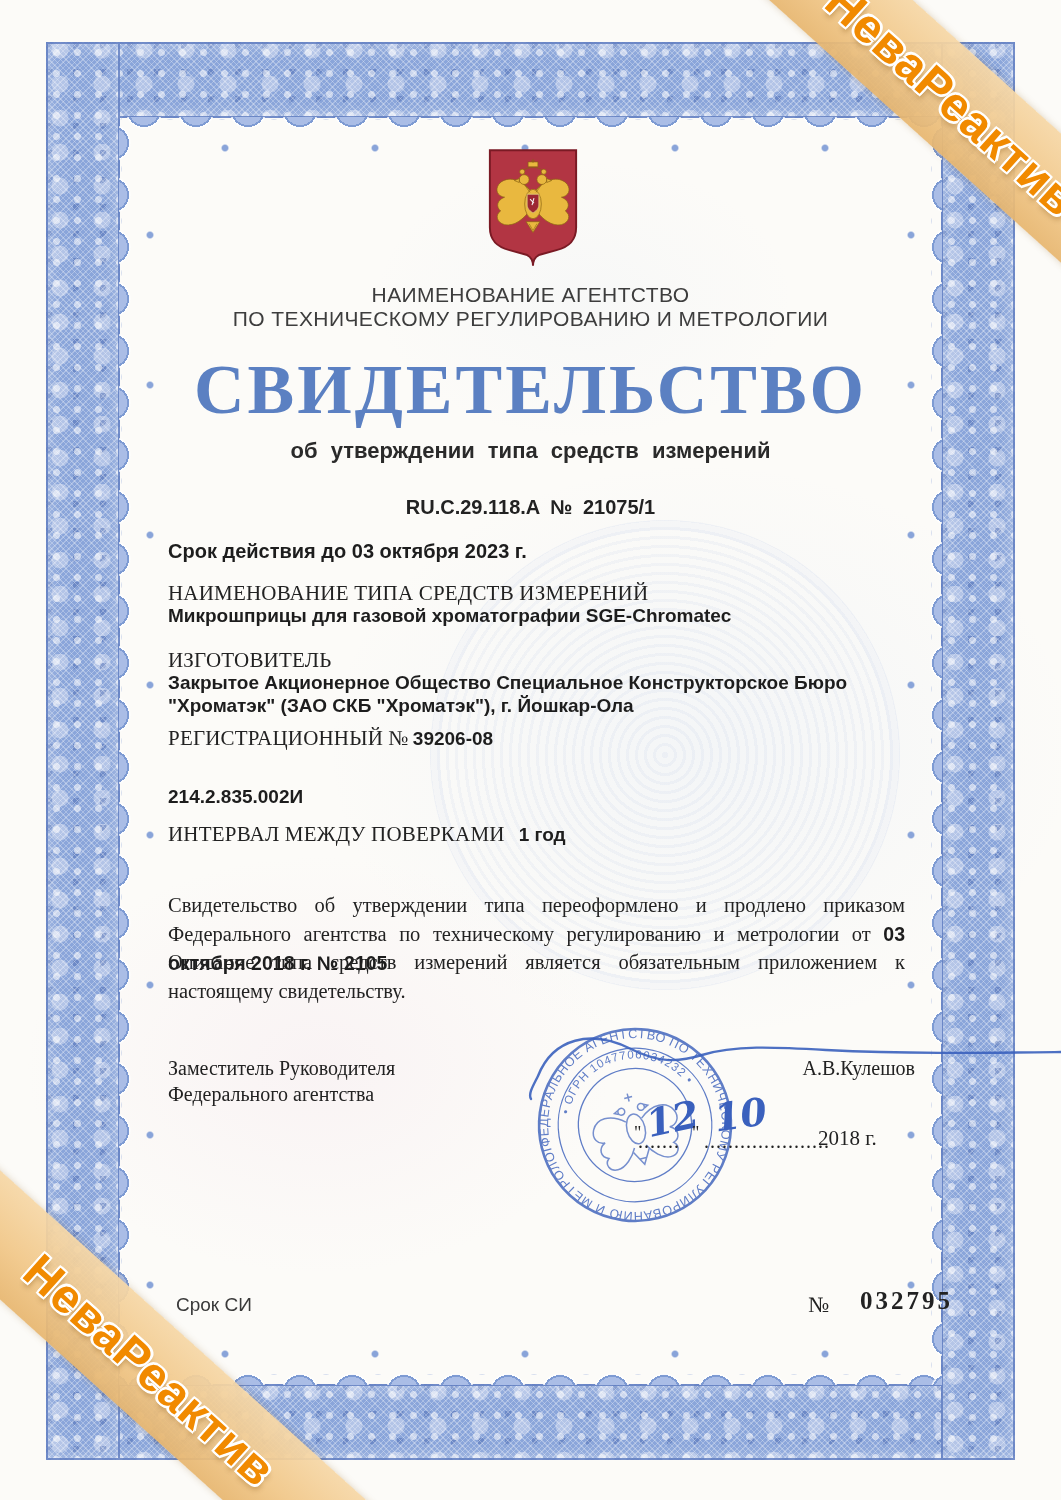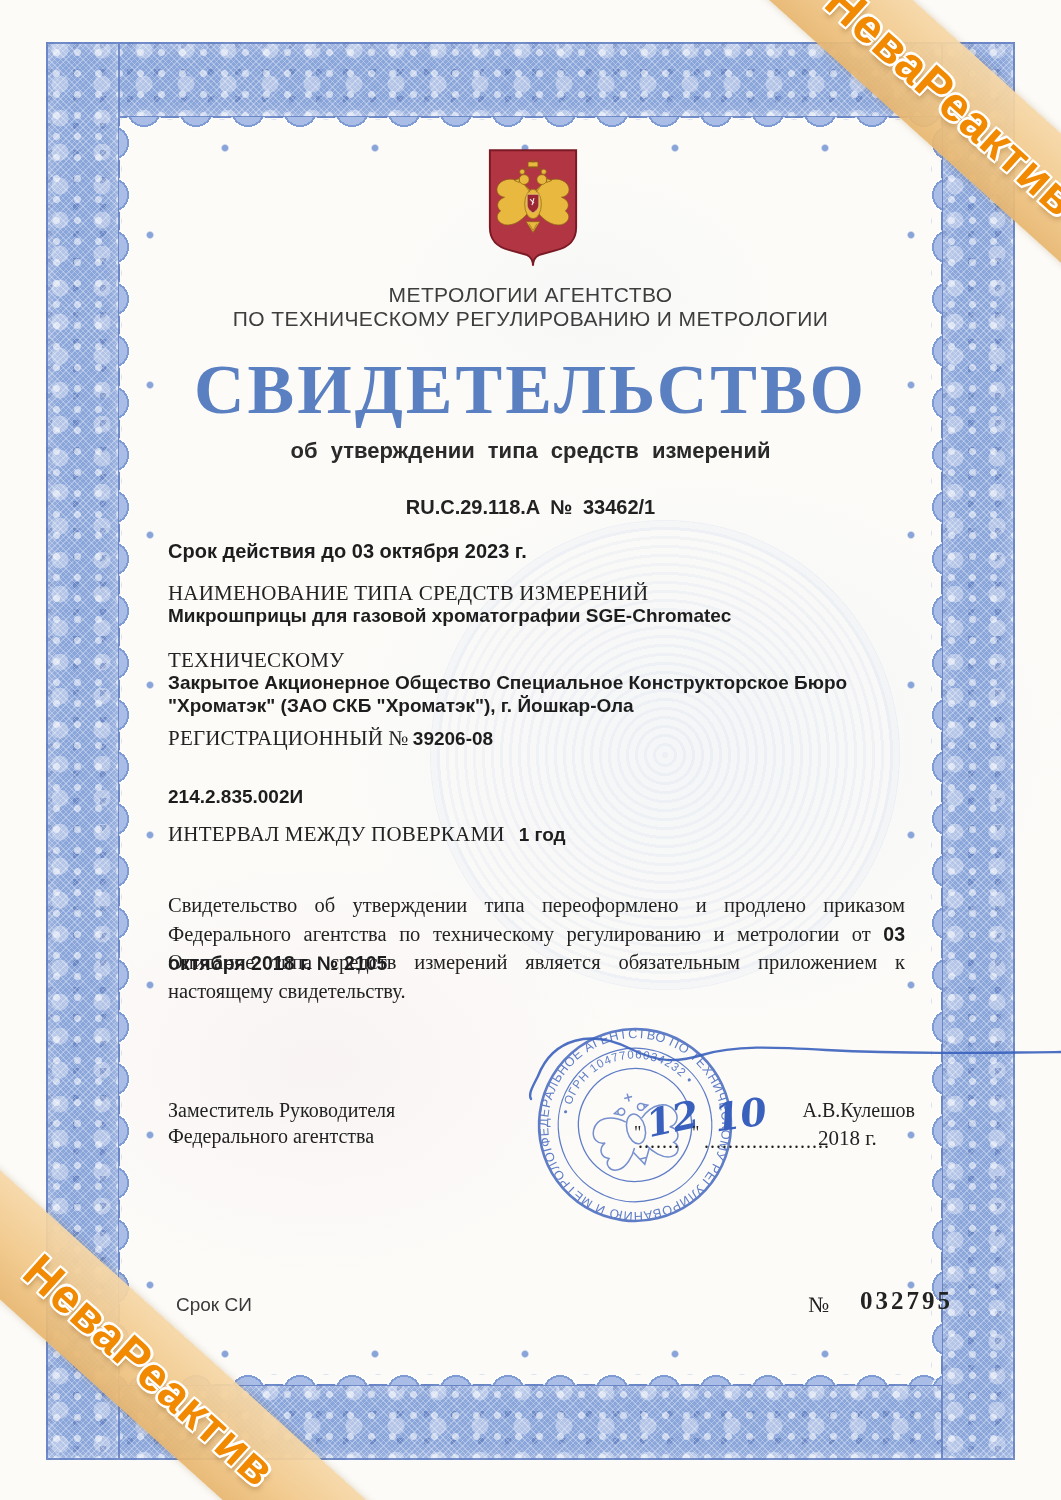--- a/index.html
+++ b/index.html
@@ -67,21 +67,21 @@
   .sans{font-family:"Liberation Sans",sans-serif;}
   .hdr{top:283px;font-size:21px;color:#3d3d3d;letter-spacing:.4px;}
   .hdr2{top:307px;}
   .title{top:350px;font-weight:bold;font-size:70px;color:#5b80c2;letter-spacing:3px;}
   .subtitle{top:438px;font-weight:bold;font-size:22px;color:#2a2a2a;word-spacing:7px;}
   .certno{top:496px;font-weight:bold;font-size:20px;word-spacing:5px;color:#222;}
   .validity{left:168px;top:540px;font-weight:bold;font-size:20px;color:#1d1d1d;}
   .lserif{font-size:21px;letter-spacing:.2px;color:#222;}
   .bsans{font-family:"Liberation Sans",sans-serif;font-weight:bold;font-size:19px;color:#1d1d1d;}
   .para{left:168px;width:737px;text-align:justify;font-size:20.5px;line-height:29px;color:#222;}
-  .sig{font-size:20px;color:#222;margin-top:42px;}
+  .sig{font-size:20px;color:#222;}
   .stamp{position:absolute;left:534px;top:1024px;width:202px;height:202px;z-index:4;transform:rotate(-14deg);opacity:.88;}
   .signsvg{position:absolute;left:505px;top:1012px;width:562px;height:92px;z-index:6;}
   .hand{position:absolute;z-index:7;font-family:"DejaVu Serif",serif;font-style:italic;font-weight:bold;
     font-size:38px;color:#3a60bd;}
   .dots{position:absolute;z-index:7;font-size:20px;letter-spacing:1px;color:#222;}
   .quot{position:absolute;z-index:7;font-size:18px;color:#222;}
   .year{position:absolute;z-index:7;left:818px;top:1126px;font-size:21px;color:#222;}
   .series{left:176px;top:1294px;font-size:19px;color:#3a3a3a;}
   .numsign{left:808px;top:1292px;font-size:22px;color:#222;}
   .numval{left:847px;top:1287px;font-size:25px;font-weight:bold;letter-spacing:3px;color:#222;margin-left:13px;}
@@ -131,32 +131,32 @@
         <path d="M45,20 h10 v-5 h-10 z M50,12 v4 M48,14 h4"></path>
         <path d="M41,23 C45,20 55,20 59,23" fill="none"></path>
         <path d="M43,76 h14 l-7,11 z"></path>
         <path d="M46,78 l4,7 M54,78 l-4,7" fill="none" stroke-width="0.6"></path>
       </g>
       <path d="M44,48 h12 v11 c0,5 -6,8 -6,8 c0,0 -6,-3 -6,-8 z" fill="#9c2734" stroke="#d9c07a" stroke-width="0.9"></path>
       <path d="M47,53 l4,4 M51,52 l-2,7" stroke="#f2f2f2" stroke-width="1.1" fill="none"></path>
     </svg>
   </div>
 
-  <div class="abs ctr sans hdr">МЕТРОЛОГИИ АГЕНТСТВО</div>
+  <div class="abs ctr sans hdr">НАИМЕНОВАНИЕ АГЕНТСТВО</div>
   <div class="abs ctr sans hdr hdr2">ПО ТЕХНИЧЕСКОМУ РЕГУЛИРОВАНИЮ И МЕТРОЛОГИИ</div>
   <div class="abs ctr title">СВИДЕТЕЛЬСТВО</div>
   <div class="abs ctr sans subtitle">об утверждении типа средств измерений</div>
-  <div class="abs ctr sans certno">RU.C.29.118.A  №  33462/1</div>
+  <div class="abs ctr sans certno">RU.C.29.118.A  №  21075/1</div>
 
   <div class="abs sans validity">Срок действия до  03 октября 2023 г.</div>
 
   <div class="abs bsans" style="left:168px;top:605px;">Микрошприцы для газовой хроматографии SGE-Chromatec</div>
   <div class="abs lserif" style="left:168px;top:581px;">НАИМЕНОВАНИЕ ТИПА СРЕДСТВ ИЗМЕРЕНИЙ</div>
 
-  <div class="abs lserif" style="left:168px;top:648px;">ТЕХНИЧЕСКОМУ</div>
+  <div class="abs lserif" style="left:168px;top:648px;">ИЗГОТОВИТЕЛЬ</div>
   <div class="abs bsans" style="left:168px;top:671px;width:712px;line-height:23px;">Закрытое Акционерное Общество Специальное Конструкторское Бюро "Хроматэк" (ЗАО СКБ "Хроматэк"), г. Йошкар-Ола</div>
 
   <div class="abs" style="left:168px;top:726px;">
     <span class="lserif">РЕГИСТРАЦИОННЫЙ №</span>
     <span class="bsans" style="margin-left:0;">39206-08</span>
   </div>
 
   <div class="abs bsans" style="left:168px;top:786px;">214.2.835.002И</div>
 
   <div class="abs" style="left:168px;top:822px;">

